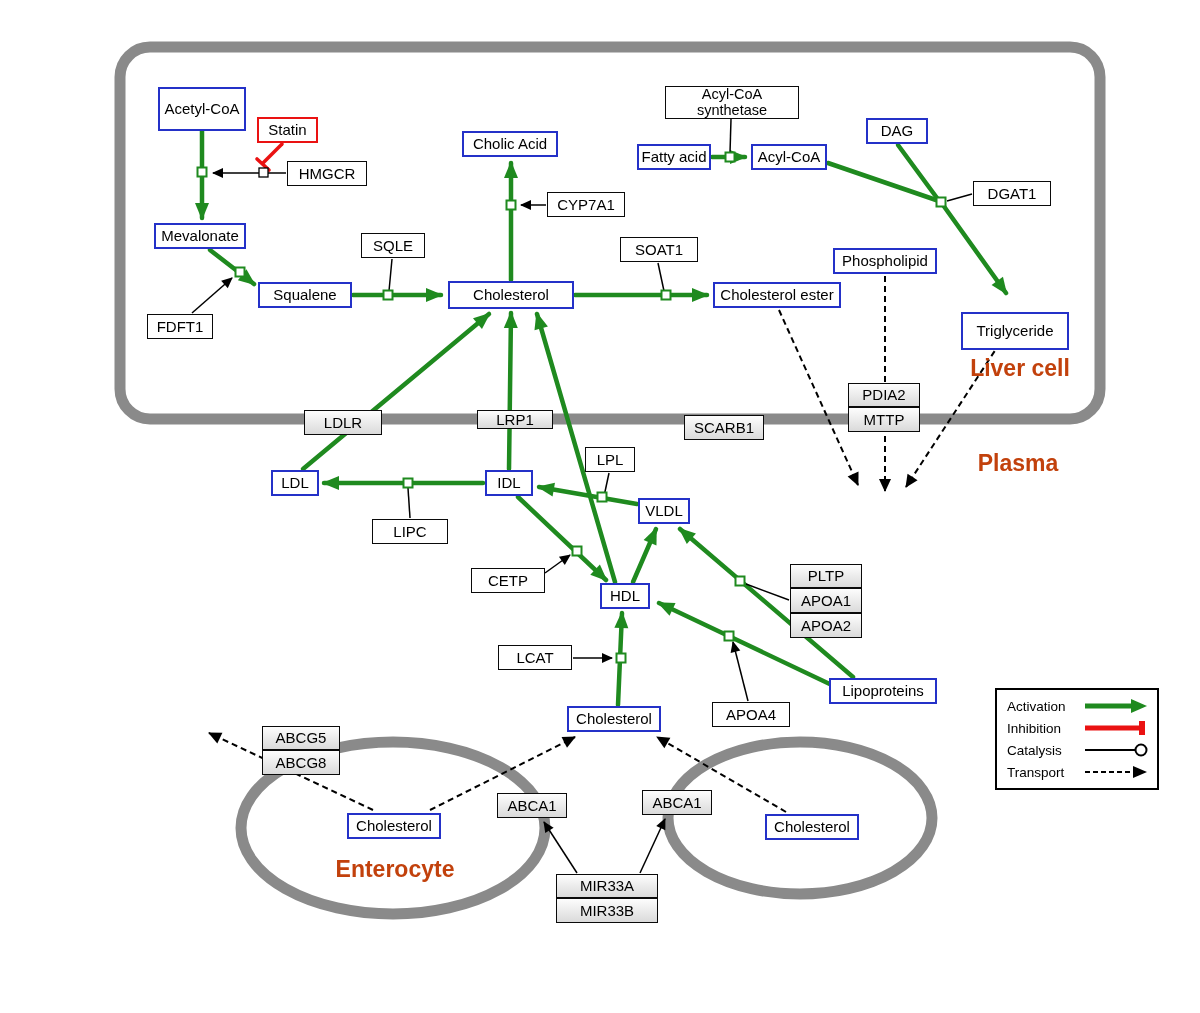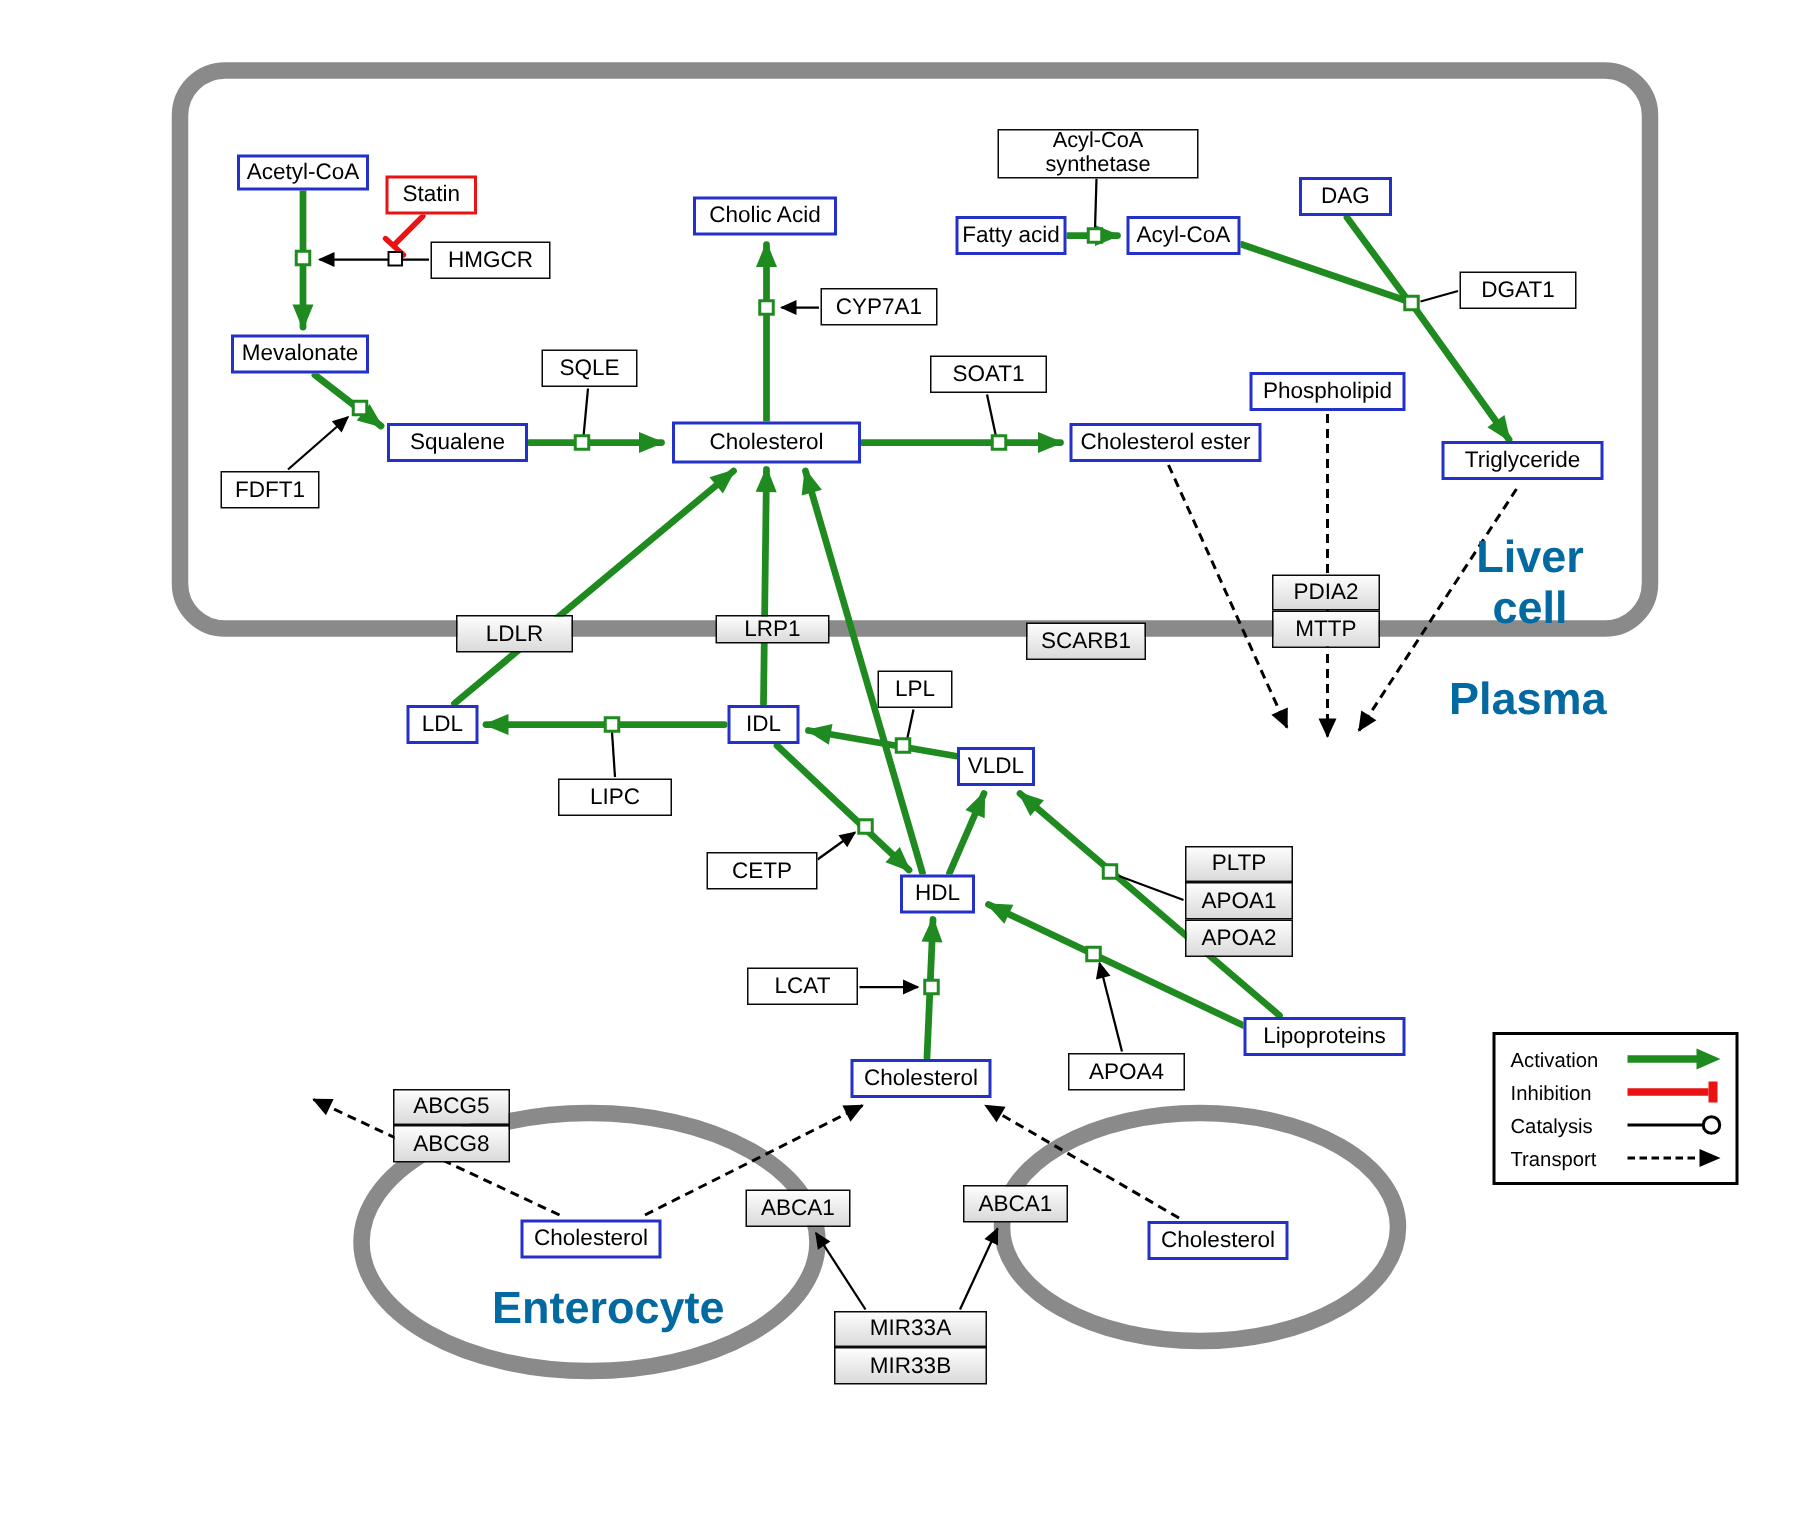--- a/index.html
+++ b/index.html
@@ -7,21 +7,21 @@
   body{font-family:"Liberation Sans",sans-serif;color:#000}
   #stage{position:relative;width:1200px;height:1013px;background:#fff;overflow:hidden}
   #wires{position:absolute;left:0;top:0;width:1200px;height:1013px}
   .node{position:absolute;display:flex;align-items:center;justify-content:center;
         text-align:center;font-size:15px;line-height:1.05;background:#fff;z-index:3}
   .met{border:2.5px solid #2431c8}
   .enz{border:1.4px solid #0a0a0a}
   .statin{border:2.5px solid #ea1212}
   .carrier{border:1.4px solid #0a0a0a;background:linear-gradient(180deg,#fdfdfd 0%,#dadada 100%)}
   .two-line{flex-direction:column;font-size:14.5px}
-  .region-label{position:absolute;color:#0369a1;font-weight:bold;font-size:30px;z-index:2;text-align:center}
+  .region-label{position:absolute;color:#c2410c;font-weight:bold;font-size:23px;z-index:2;text-align:center}
   .apo-table{position:absolute;left:902px;top:523px;display:grid;
              grid-template-columns:83px 83px;grid-auto-rows:25px;z-index:3}
   .apo-cell{border:1.4px solid #0a0a0a;margin:-0.7px;display:flex;align-items:center;
             justify-content:center;font-size:15px;background:#fff}
   .legend{position:absolute;left:995px;top:688px;width:164px;height:102px;border:2.2px solid #000;
           background:#fff;padding:7px 8px 7px 10px;display:flex;flex-direction:column;
           justify-content:space-between;z-index:3}
   .legend-row{display:flex;align-items:center;justify-content:space-between;font-size:13.5px}
 </style>
 </head>
@@ -115,31 +115,31 @@
       <rect x="724.5" y="631.5" width="9" height="9"></rect>
       <rect x="735.5" y="576.5" width="9" height="9"></rect>
     </g>
     <rect x="259" y="168" width="9" height="9" fill="#fff" stroke="#000" stroke-width="1.3"></rect>
   </svg>
 
   <div class="region-label" style="left:956px;top:355px;width:128px">Liver cell</div>
   <div class="region-label" style="left:966px;top:450px;width:104px">Plasma</div>
   <div class="region-label" style="left:328px;top:856px;width:134px">Enterocyte</div>
 
-  <div class="node met" style="left:158px;top:103px;width:88px;height:24px">Acetyl-CoA</div>
+  <div class="node met" style="left:158px;top:87px;width:88px;height:44px">Acetyl-CoA</div>
   <div class="node met" style="left:154px;top:223px;width:92px;height:26px">Mevalonate</div>
   <div class="node met" style="left:258px;top:282px;width:94px;height:26px">Squalene</div>
   <div class="node met" style="left:448px;top:281px;width:126px;height:28px">Cholesterol</div>
   <div class="node met" style="left:462px;top:131px;width:96px;height:26px">Cholic Acid</div>
   <div class="node met" style="left:637px;top:144px;width:74px;height:26px">Fatty acid</div>
   <div class="node met" style="left:751px;top:144px;width:76px;height:26px">Acyl-CoA</div>
   <div class="node met" style="left:866px;top:118px;width:62px;height:26px">DAG</div>
   <div class="node met" style="left:833px;top:248px;width:104px;height:26px">Phospholipid</div>
   <div class="node met" style="left:713px;top:282px;width:128px;height:26px">Cholesterol ester</div>
-  <div class="node met" style="left:961px;top:294px;width:108px;height:26px">Triglyceride</div>
+  <div class="node met" style="left:961px;top:312px;width:108px;height:38px">Triglyceride</div>
   <div class="node met" style="left:271px;top:470px;width:48px;height:26px">LDL</div>
   <div class="node met" style="left:485px;top:470px;width:48px;height:26px">IDL</div>
   <div class="node met" style="left:638px;top:498px;width:52px;height:26px">VLDL</div>
   <div class="node met" style="left:600px;top:583px;width:50px;height:26px">HDL</div>
   <div class="node met" style="left:829px;top:678px;width:108px;height:26px">Lipoproteins</div>
   <div class="node met" style="left:567px;top:706px;width:94px;height:26px">Cholesterol</div>
   <div class="node met" style="left:347px;top:813px;width:94px;height:26px">Cholesterol</div>
   <div class="node met" style="left:765px;top:814px;width:94px;height:26px">Cholesterol</div>
 
   <div class="node statin" style="left:257px;top:117px;width:61px;height:26px">Statin</div>

